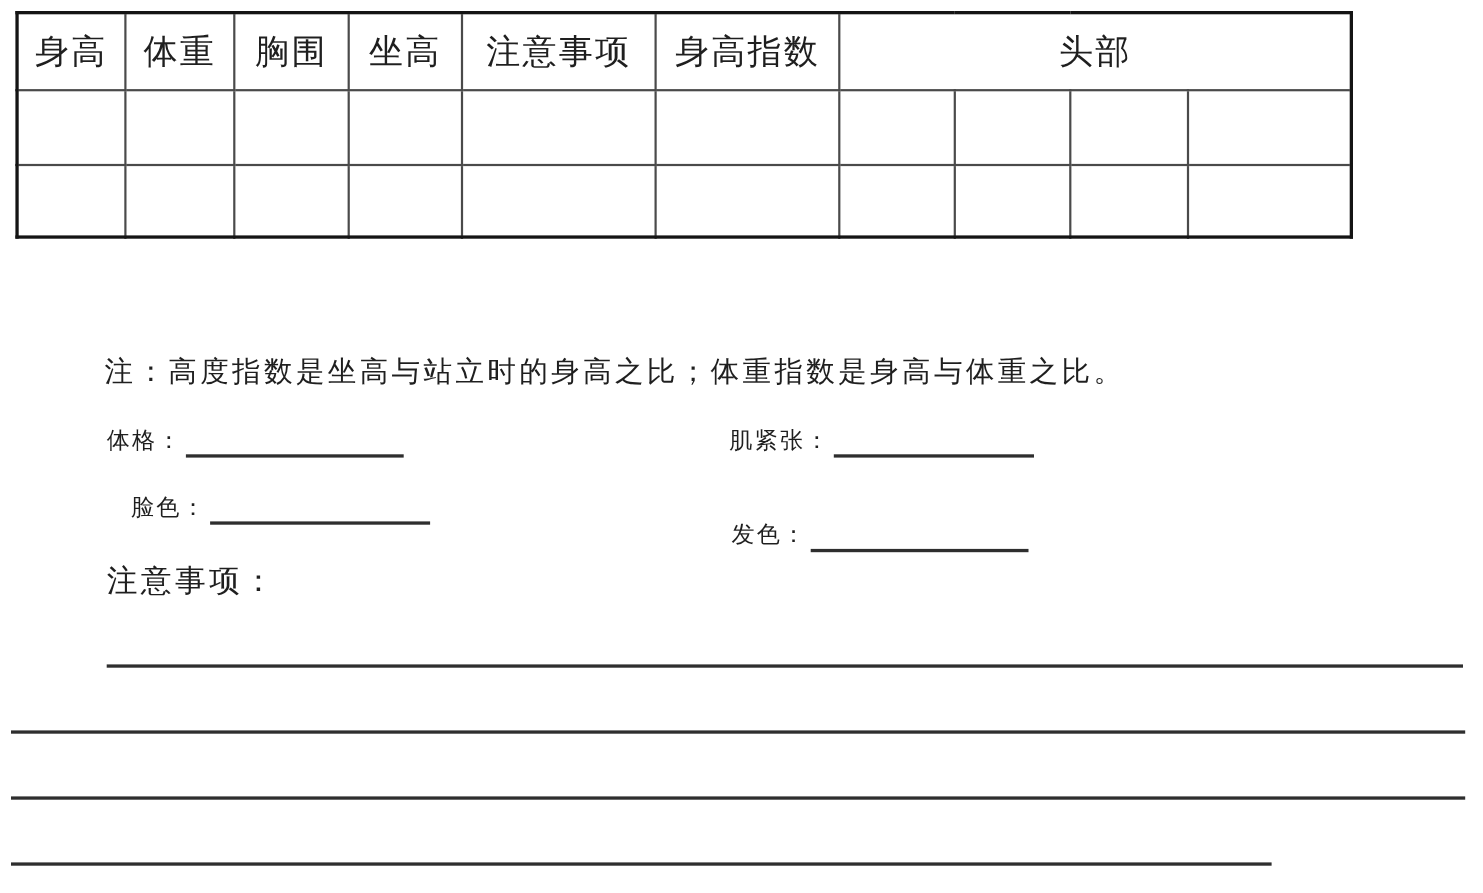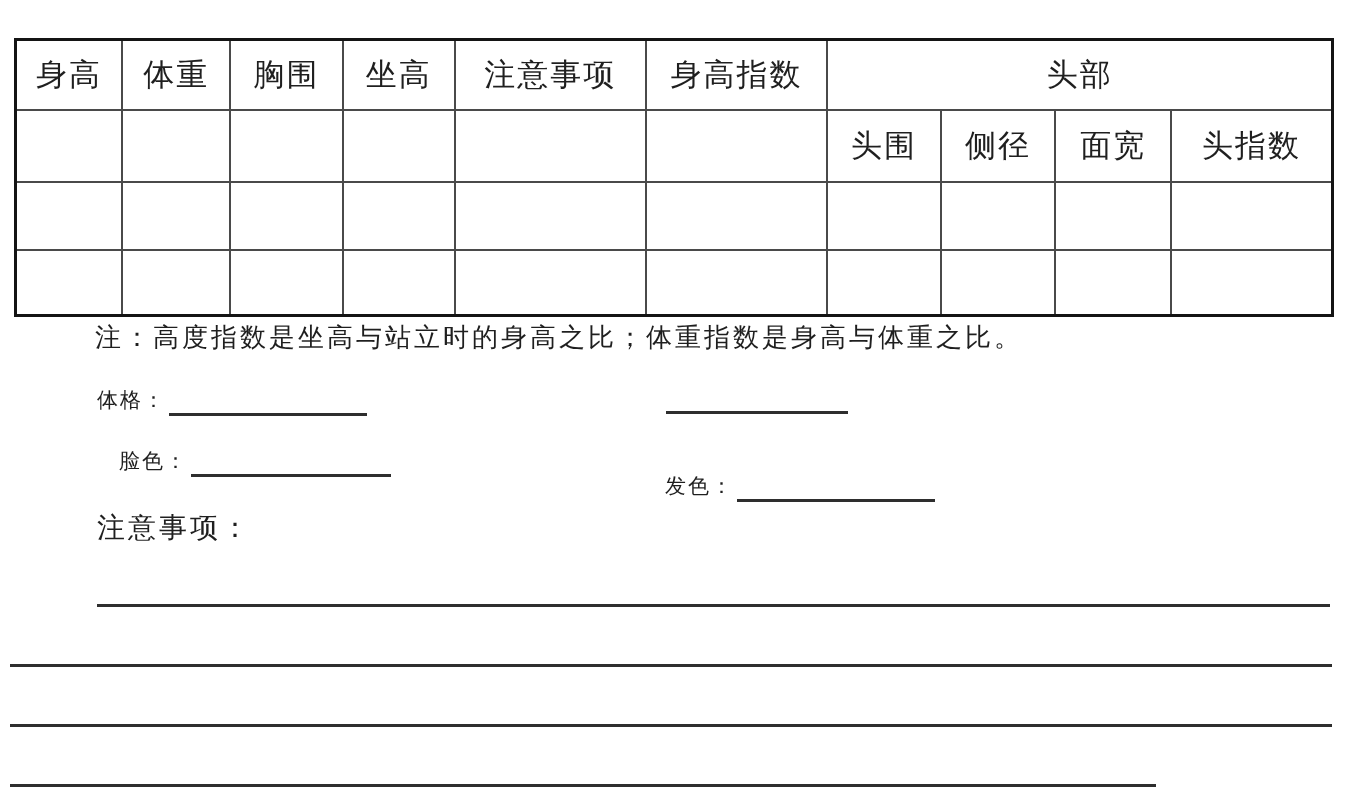--- a/index.html
+++ b/index.html
@@ -13,24 +13,23 @@
     width:1348px;height:812px;
     background:#ffffff;
     position:relative;
     overflow:hidden;
     font-family:"Liberation Serif","DejaVu Serif",serif;
     color:var(--ink);
   }
   
   .mtable{
     position:absolute;left:14px;top:10px;
-    width:1320px;
+    width:1216px;
     border-collapse:collapse;table-layout:fixed;
     border:3px solid var(--b-outer);
-    margin-top:28px;
   }
   .mtable td{
     border:2px solid var(--b-inner);
     text-align:center;vertical-align:middle;
     font-size:31px;letter-spacing:2px;
     padding:0;overflow:hidden;
   }
   .row-h1 td{height:68px;}
   .row-h2 td{height:70px;}
   .row-d1 td{height:66px;}
@@ -90,32 +89,20 @@
     <tbody>
       <tr class="row-h1">
         <td>身高</td>
         <td>体重</td>
         <td>胸围</td>
         <td>坐高</td>
         <td>注意事项</td>
         <td>身高指数</td>
         <td colspan="4">头部</td>
       </tr>
-      <tr class="row-h2">
-        <td></td>
-        <td></td>
-        <td></td>
-        <td></td>
-        <td></td>
-        <td></td>
-        <td>头围</td>
-        <td>侧径</td>
-        <td>面宽</td>
-        <td>头指数</td>
-      </tr>
       <tr class="row-d1">
         <td></td>
         <td></td>
         <td></td>
         <td></td>
         <td></td>
         <td></td>
         <td></td>
         <td></td>
         <td></td>
@@ -133,21 +120,21 @@
         <td></td>
         <td></td>
       </tr>
     </tbody>
   </table>
 
   <div class="note">注：高度指数是坐高与站立时的身高之比；体重指数是身高与体重之比。</div>
 
   <div class="field f-tige"><span>体格：</span><span class="uline u-tige"></span></div>
 
-  <div class="field f-jjz"><span class="uline u-jjz"></span></div>
+  <div class="field f-jjz"><span>肌紧张：</span><span class="uline u-jjz"></span></div>
 
   <div class="field f-lianse"><span>脸色：</span><span class="uline u-lianse"></span></div>
 
   <div class="field f-fase"><span>发色：</span><span class="uline u-fase"></span></div>
 
   <div class="notes-heading">注意事项：</div>
 
   <div class="rule rule1"></div>
   <div class="rule rule2"></div>
   <div class="rule rule3"></div>

